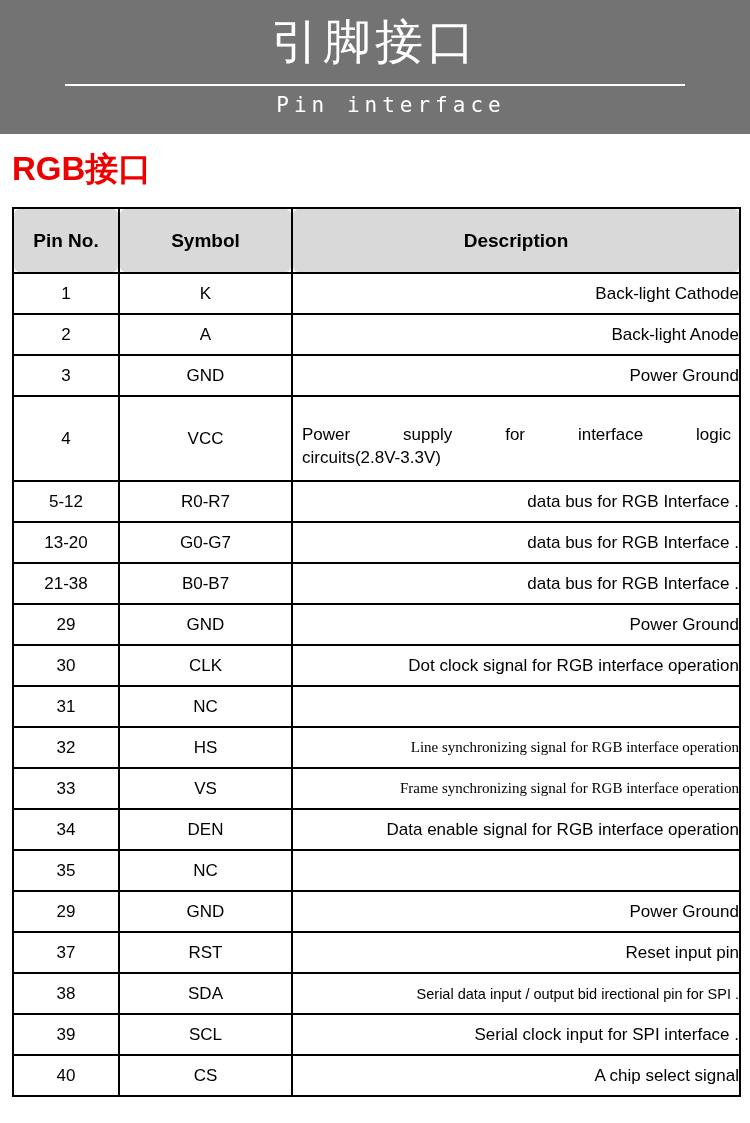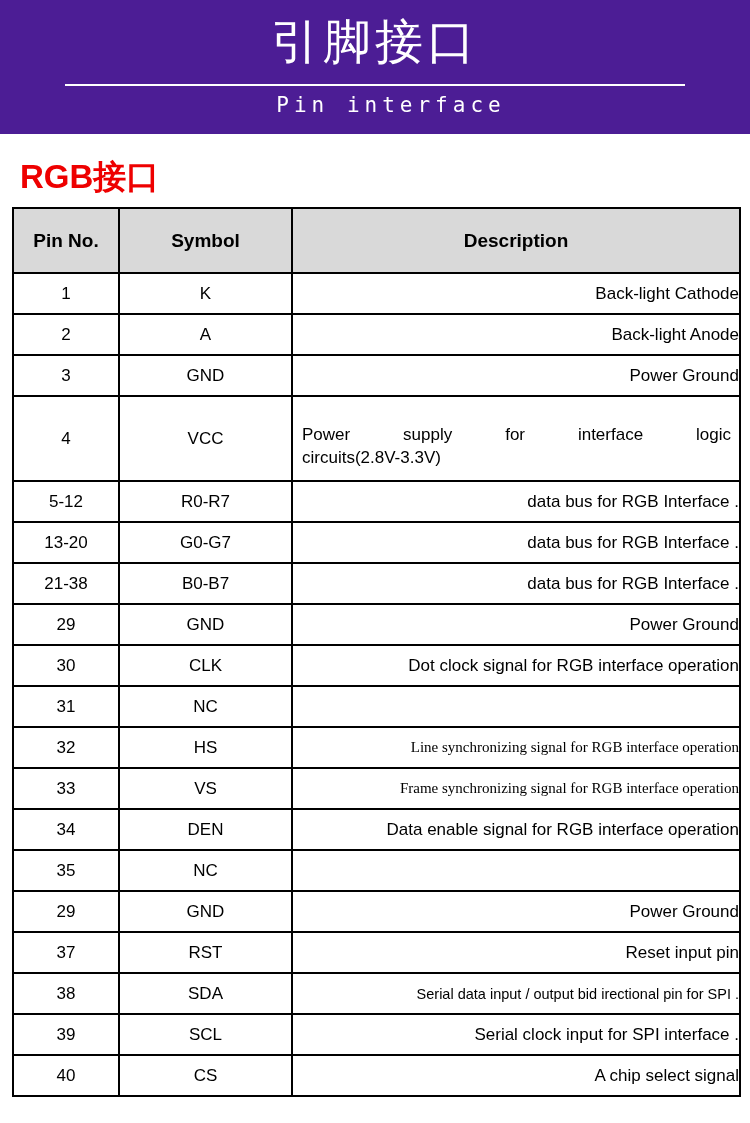--- a/index.html
+++ b/index.html
@@ -11,21 +11,21 @@
     width: 750px;
     height: 1123px;
     font-family: "Liberation Sans", sans-serif;
     overflow: hidden;
   }
 
   
   .banner {
     width: 750px;
     height: 134px;
-    background: #4c1d95;
+    background: #737373;
     position: relative;
     box-sizing: border-box;
   }
   .banner-title {
     position: absolute;
     top: 8px;
     left: 0;
     width: 750px;
     text-align: center;
     color: #ffffff;
@@ -54,21 +54,21 @@
     font-family: "DejaVu Sans Mono", monospace;
     font-size: 21px;
     font-weight: 400;
     letter-spacing: 5px;
     line-height: 30px;
     white-space: nowrap;
   }
 
   
   .section-heading {
-    margin: 8px;
+    margin: 0;
     padding: 0;
     position: absolute;
     top: 148px;
     left: 12px;
     color: #ee0000;
     font-family: "Liberation Sans", sans-serif;
     font-size: 33px;
     font-weight: bold;
     line-height: 42px;
     letter-spacing: 0px;
@@ -100,20 +100,21 @@
   }
 
   thead th {
     background: #d9d9d9;
     height: 63px;
     font-size: 19px;
     font-weight: bold;
     color: #000000;
     text-align: center;
     font-family: "Liberation Sans", sans-serif;
+    border-radius: 9px;
   }
 
   tbody td {
     height: 39px;
     font-size: 17px;
     color: #000000;
     font-family: "Liberation Sans", sans-serif;
   }
   td.pin-cell,
   td.symbol-cell {

